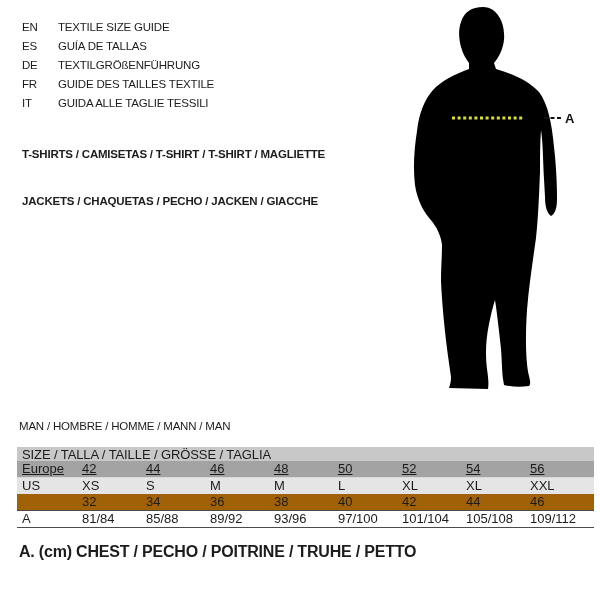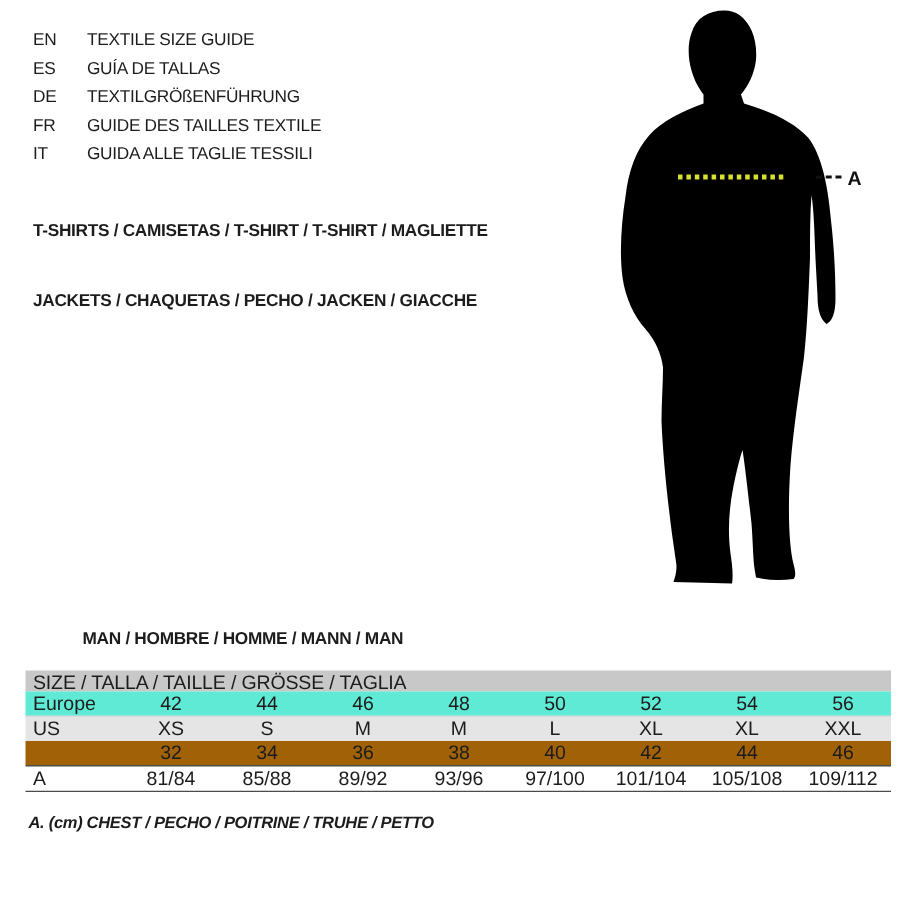--- a/index.html
+++ b/index.html
@@ -15,35 +15,35 @@
   .lang-row{display:flex;height:19px;line-height:19px;font-size:11.5px;font-weight:normal;letter-spacing:-0.2px;}
   .lang-code{width:36px;}
   
   .cat-block{position:absolute;left:22px;top:117px;}
   .cat-line{height:19px;line-height:19px;font-size:11.5px;font-weight:bold;letter-spacing:-0.2px;white-space:nowrap;margin-top:28px;}
 
   
   .figure-svg{position:absolute;left:0;top:0;width:600px;height:600px;}
 
   
-  .section-title{position:absolute;left:19px;top:420px;font-size:11.5px;font-weight:bold;letter-spacing:-0.2px;margin-left:36px;}
+  .section-title{position:absolute;left:19px;top:420px;font-size:11.5px;font-weight:normal;letter-spacing:-0.2px;}
 
   
   .size-table{position:absolute;left:17px;top:447px;width:577px;border-bottom:1px solid #4b4b4b;font-size:13px;}
   .tbl-header{background:#c8c8c8;height:14px;line-height:15px;padding-left:5px;letter-spacing:-0.1px;}
   .tbl-row{display:grid;grid-template-columns:65px repeat(8,1fr);height:16px;line-height:16px;}
-  .tbl-row .cell{text-align:center;}
+  .tbl-row .cell{text-align:left;}
   .tbl-row .cell.label{text-align:left;padding-left:5px;}
-  .row-europe{background:#5eead4;border-bottom:1px solid #dadada;}
+  .row-europe{background:#a3a3a3;border-bottom:1px solid #dadada;text-decoration:underline;}
   .row-us{background:#e5e5e5;}
   .row-num{background:#a16207;}
   .row-a{background:#ffffff;border-top:1px solid #4b4b4b;}
 
   
-  .footnote{position:absolute;left:19px;top:543px;font-size:11px;font-weight:bold;letter-spacing:-0.2px;font-style:italic;}
+  .footnote{position:absolute;left:19px;top:543px;font-size:16px;font-weight:bold;letter-spacing:-0.2px;}
 </style>
 </head>
 <body>
 
 <div class="stage">
 
   <div class="lang-block">
     <div class="lang-row">
       <span class="lang-code">EN</span>
       <span class="lang-label">TEXTILE SIZE GUIDE</span>

